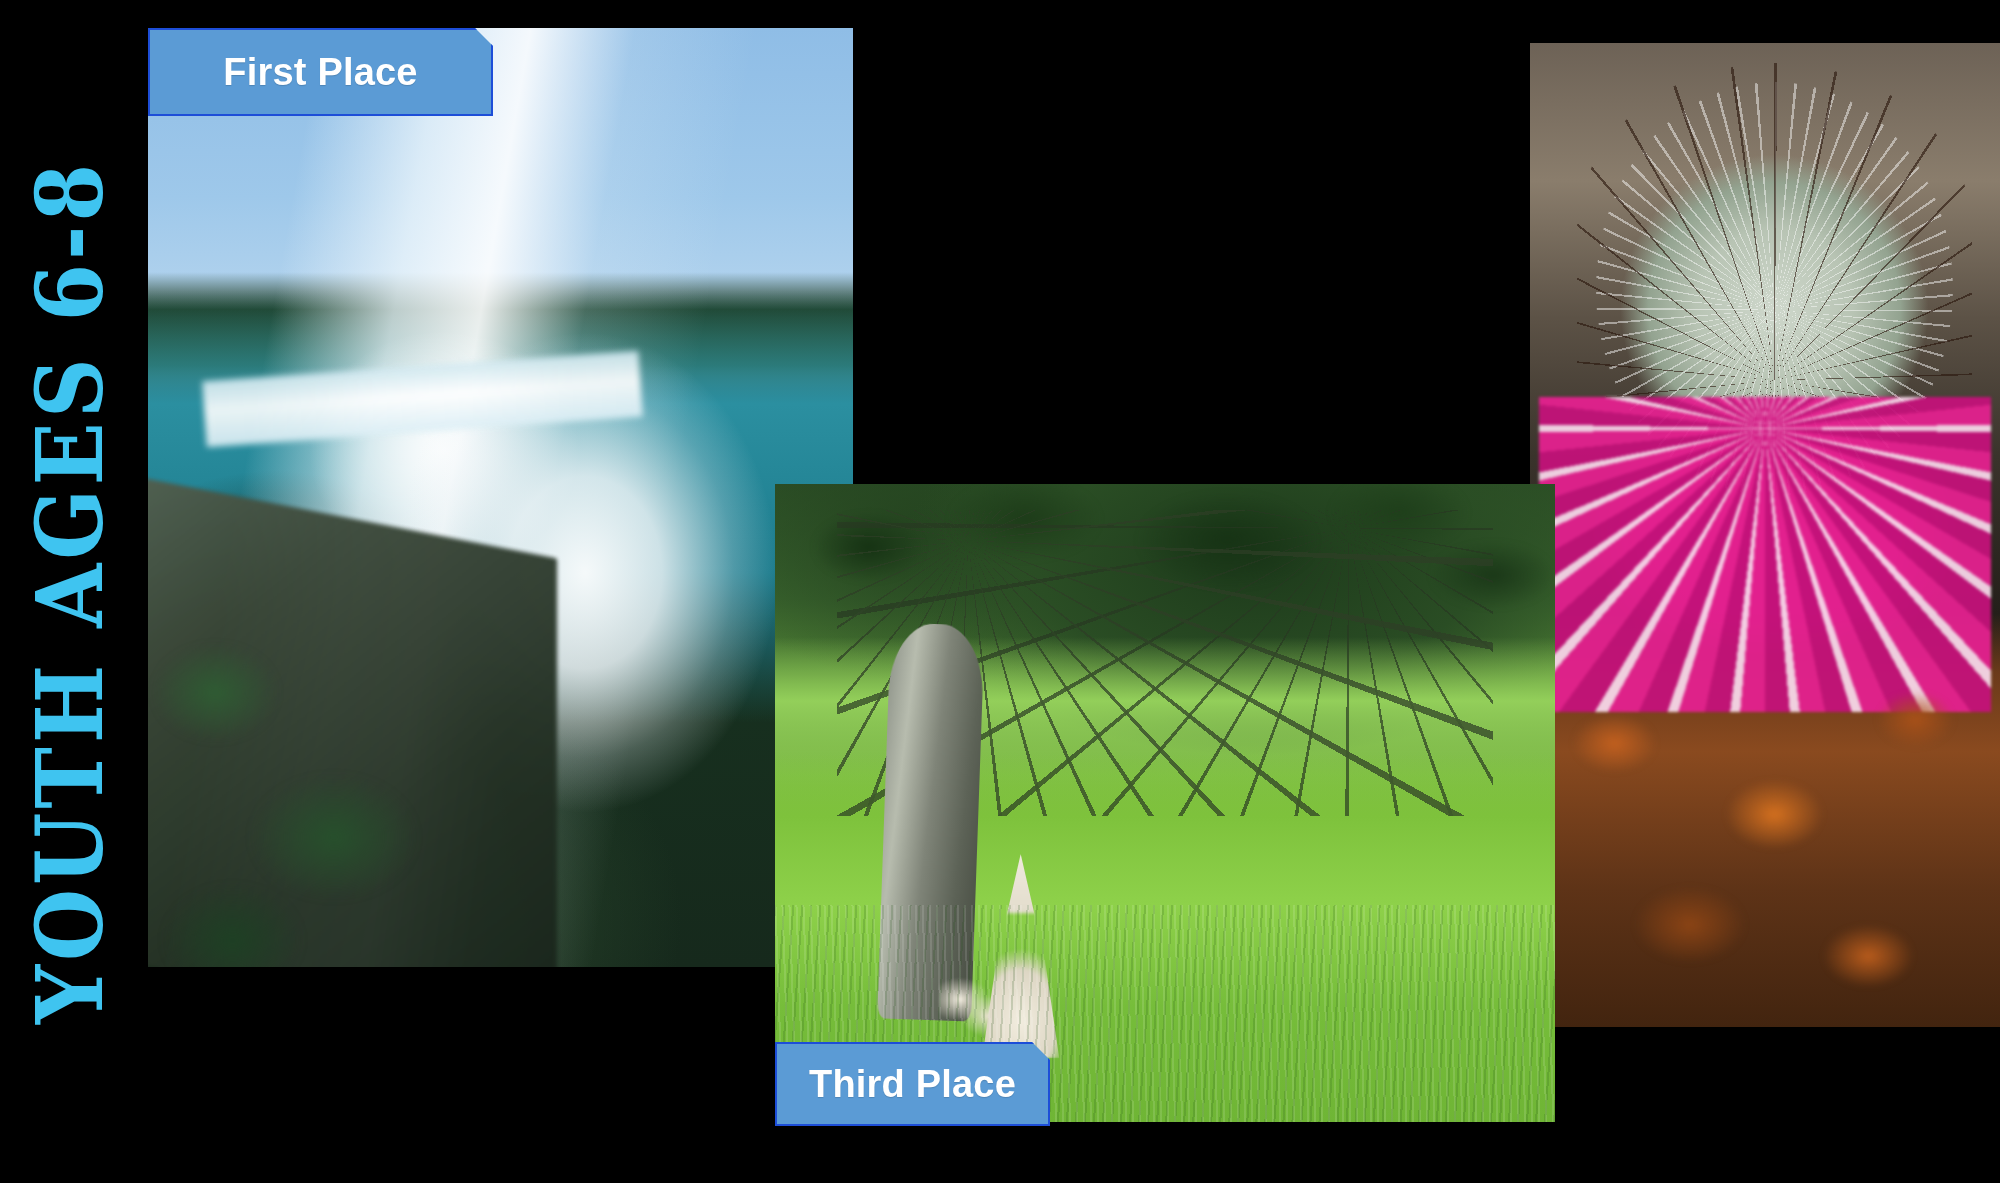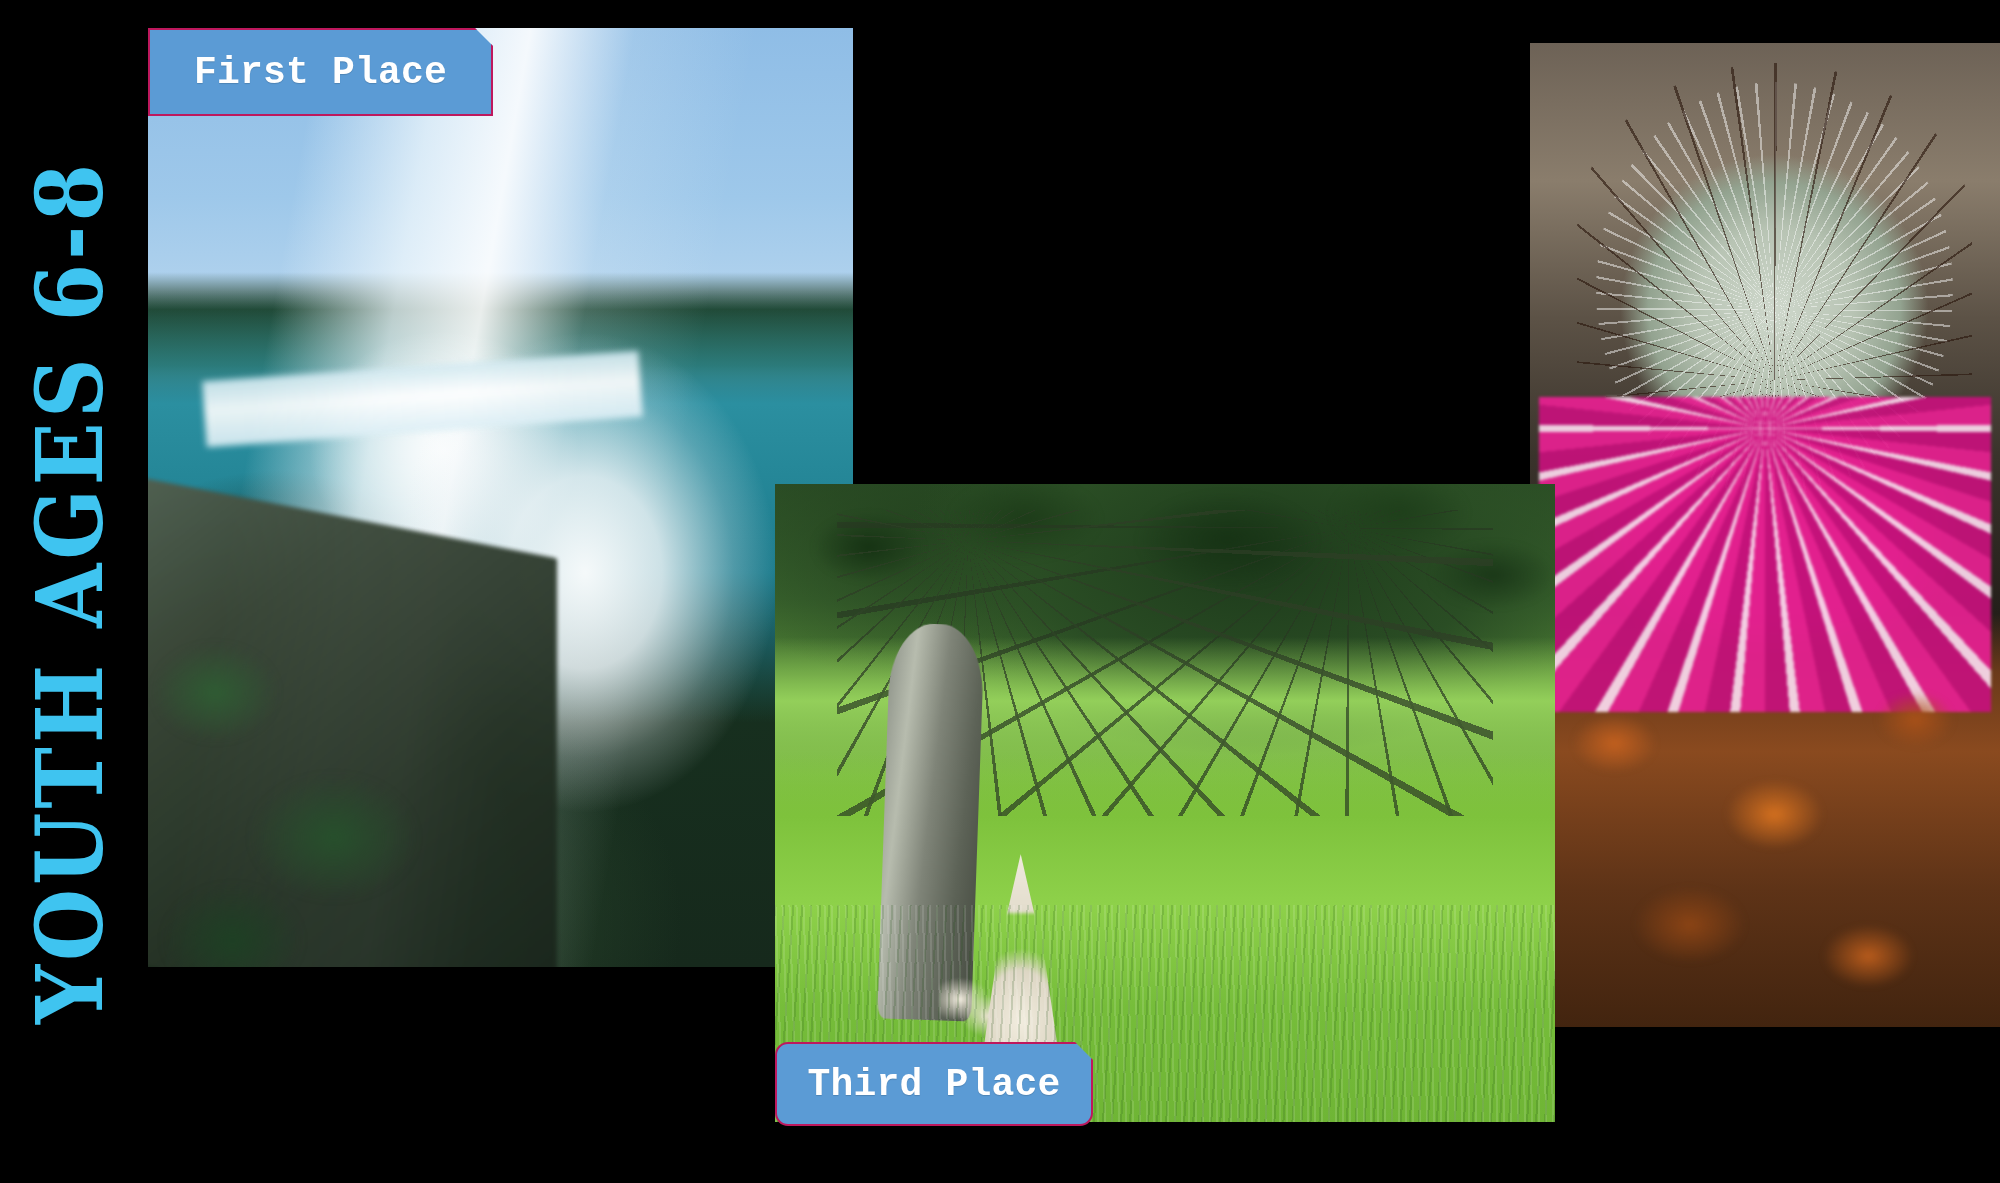--- a/index.html
+++ b/index.html
@@ -262,37 +262,37 @@
     width: 100%; height: 34%;
     background:
       repeating-linear-gradient(88deg, rgba(255,255,255,0.12) 0 2px, rgba(0,0,0,0) 2px 7px),
       repeating-linear-gradient(-86deg, rgba(30,80,20,0.18) 0 2px, rgba(0,0,0,0) 2px 9px);
   }
 
   
   .caption {
     position: absolute;
     background: #5B9BD5;
-    border: 2px solid #be185d;
+    border: 2px solid #1d4ed8;
     display: flex;
     align-items: center;
     justify-content: center;
     color: #FFFFFF;
-    font-family: Liberation Mono, monospace;
+    font-family: Liberation Sans, sans-serif;
     font-weight: bold;
     font-size: 38px;
     letter-spacing: .2px;
     
     clip-path: polygon(0 0, calc(100% - 18px) 0, 100% 18px, 100% 100%, 0 100%);
     text-shadow: 0 1px 1px rgba(0,0,0,.15);
   }
 
   #caption-first  { left: 148px;  top: 28px;   width: 345px; height: 88px; }
   #caption-second { left: 1658px; top: 948px;  width: 342px; height: 84px; }
-  #caption-third  { left: 775px;  top: 1042px; width: 318px; height: 84px; border-radius: 13px; }
+  #caption-third  { left: 775px;  top: 1042px; width: 275px; height: 84px; }
 </style>
 </head>
 <body>
 
 <div class="slide">
 
   <div class="side-title-wrap">
     <div class="side-title">YOUTH AGES 6-8</div>
   </div>
 

